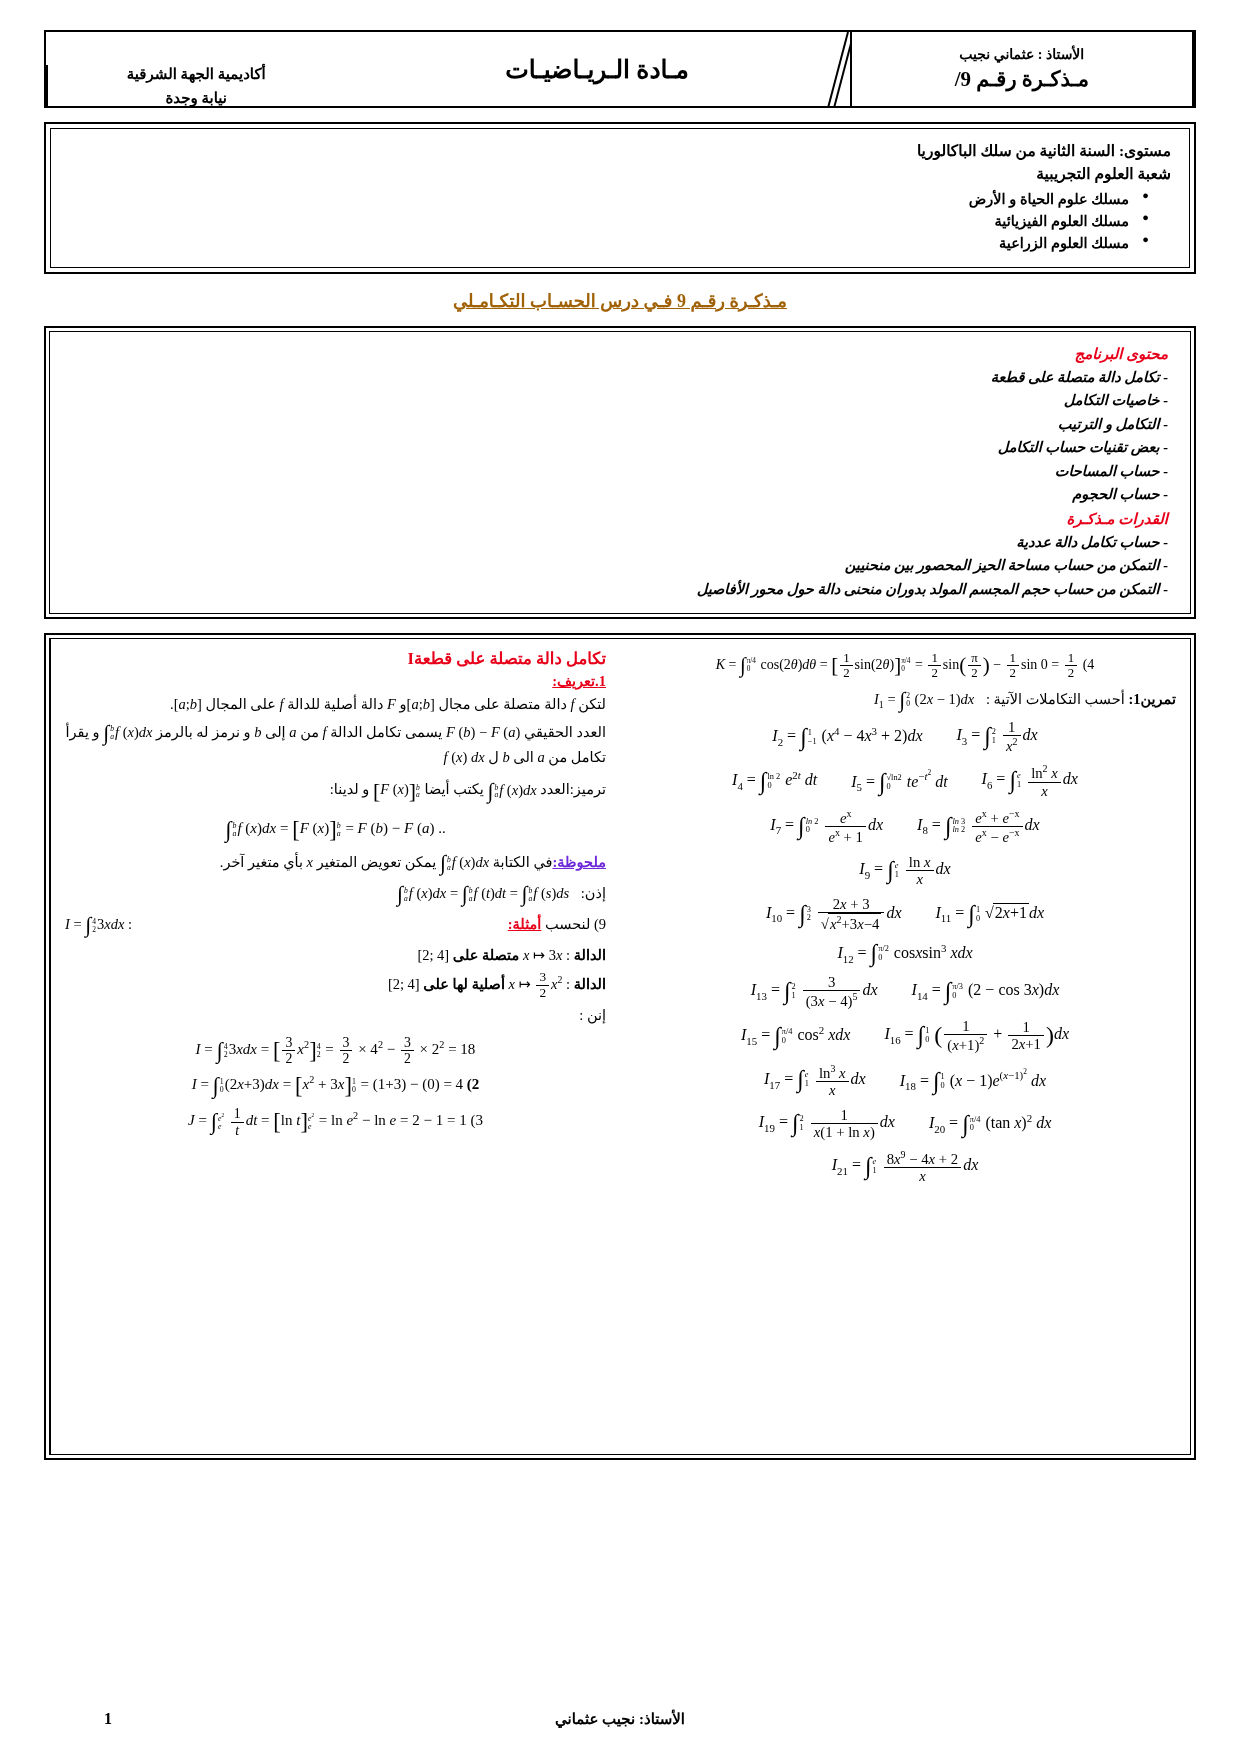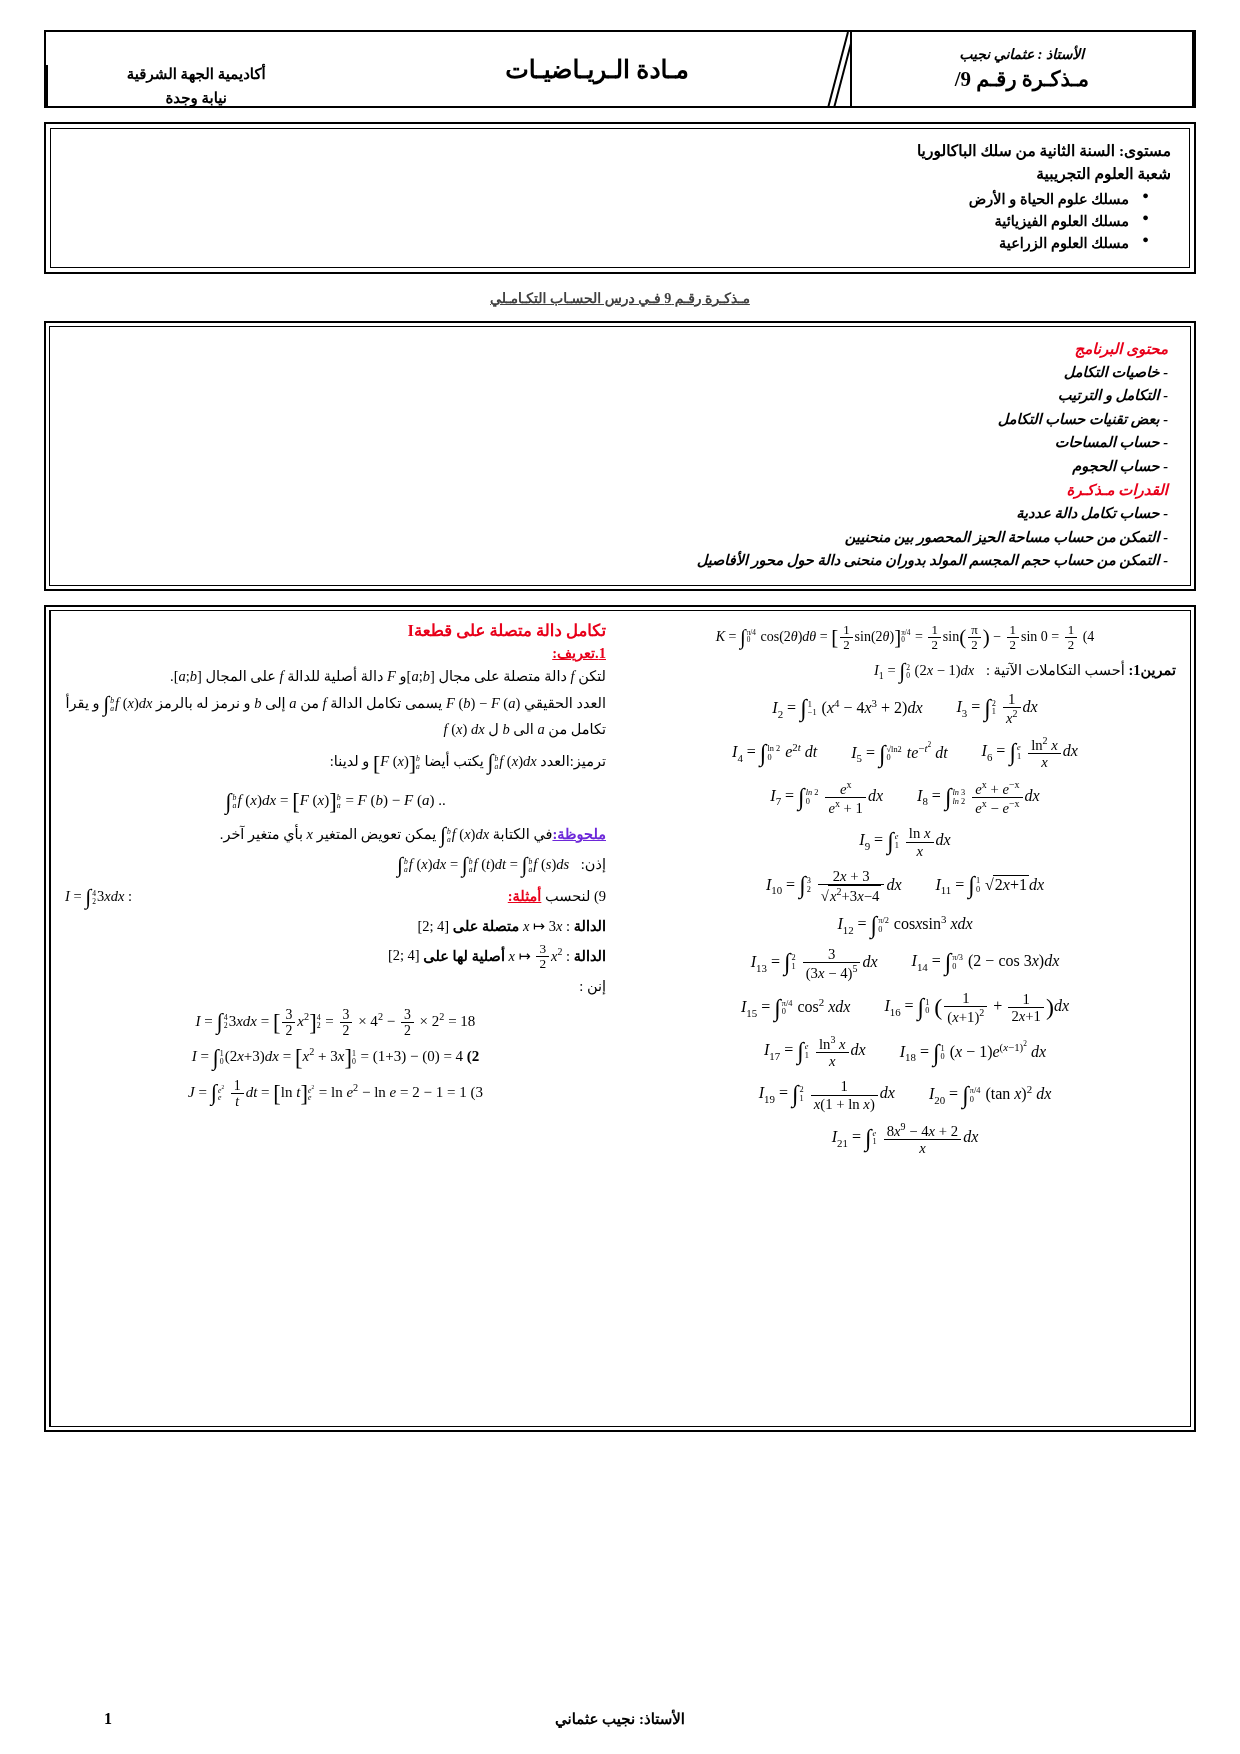--- a/index.html
+++ b/index.html
@@ -65,21 +65,21 @@
   }
   .slash.right-side { right: -2px; }
   .slash svg { display: block; }
   .hdr-left {
     width: 30%;
     border-right: 2px solid #000;
     border-left: 2px solid #000;
     padding: 2px 10px;
     text-align: center;
   }
-  .hdr-left .l1 { font-size: 14px; font-weight: bold; font-style: italic; }
+  .hdr-left .l1 { font-size: 14px; font-weight: bold; }
   .hdr-left .l2 { font-size: 21px; font-weight: bold; margin-top: 4px; letter-spacing: 1px;}
 
   
   .level-box {
     border: 2px solid #000;
     padding: 4px;
     margin-bottom: 16px;
   }
   .level-inner {
     border: 1px solid #000;
@@ -109,23 +109,23 @@
     content: "●";
     position: absolute;
     right: 0;
     top: -1px;
     font-size: 11px;
   }
 
   
   .red-title {
     text-align: center;
-    color: #404040;
-    font-weight: bold;
-    font-size: 14px;
+    color: #a16207;
+    font-weight: bold;
+    font-size: 18px;
     text-decoration: underline;
     margin: 10px 0 14px 0;
     letter-spacing: 0.5px;
   }
 
   
   .prog-box {
     border: 2px solid #000;
     padding: 3px;
     margin-bottom: 14px;
@@ -335,20 +335,21 @@
         <li>مسلك العلوم الزراعية</li>
       </ul>
     </div>
   </div>
 
   <div class="red-title">مـذكـرة رقـم 9 فـي درس الحسـاب التكـامـلي</div>
 
   <div class="prog-box">
     <div class="prog-inner">
       <div class="head">محتوى البرنامج</div>
+      <div class="item">- تكامل دالة متصلة على قطعة</div>
       <div class="item">- خاصيات التكامل</div>
       <div class="item">- التكامل و الترتيب</div>
       <div class="item">- بعض تقنيات حساب التكامل</div>
       <div class="item">- حساب المساحات</div>
       <div class="item">- حساب الحجوم</div>
       <div class="head">القدرات مـذكـرة</div>
       <div class="item">- حساب تكامل دالة عددية</div>
       <div class="item">- التمكن من حساب مساحة الحيز المحصور بين منحنيين</div>
       <div class="item">- التمكن من حساب حجم المجسم المولد بدوران منحنى دالة حول محور الأفاصيل</div>
     </div>

